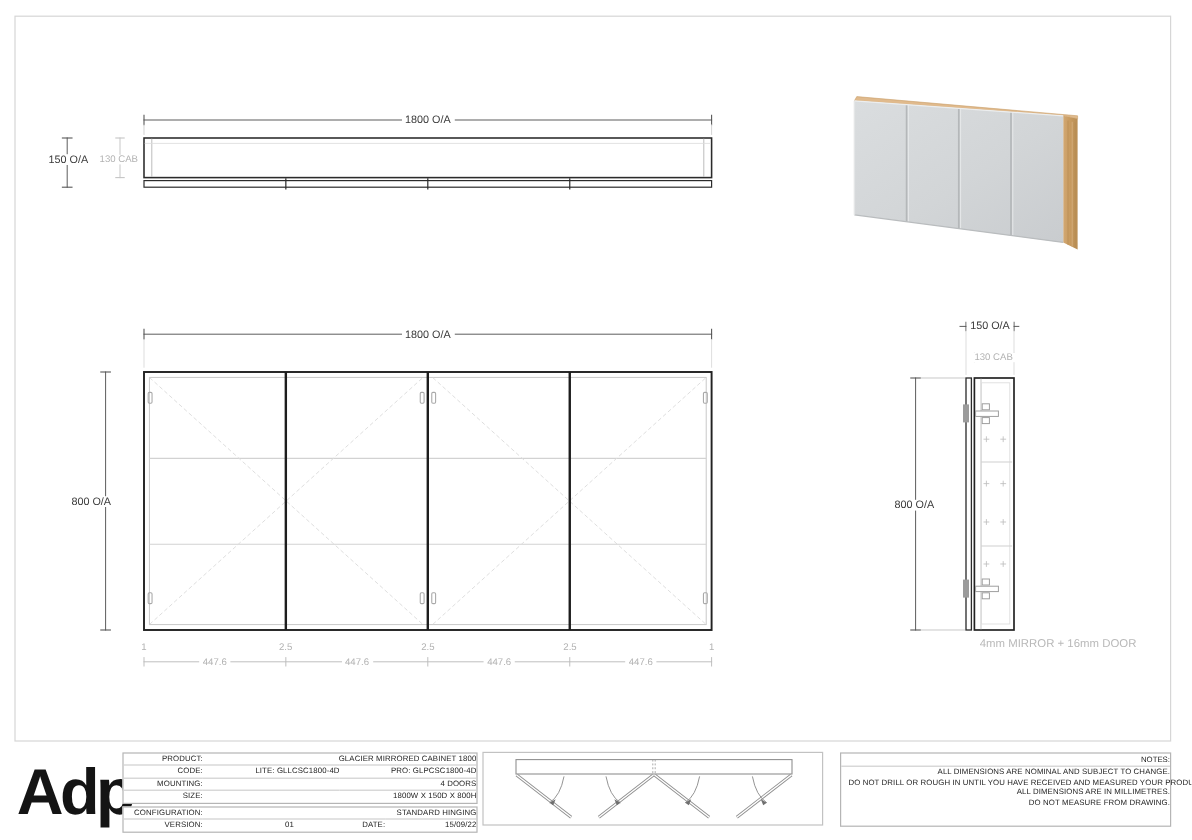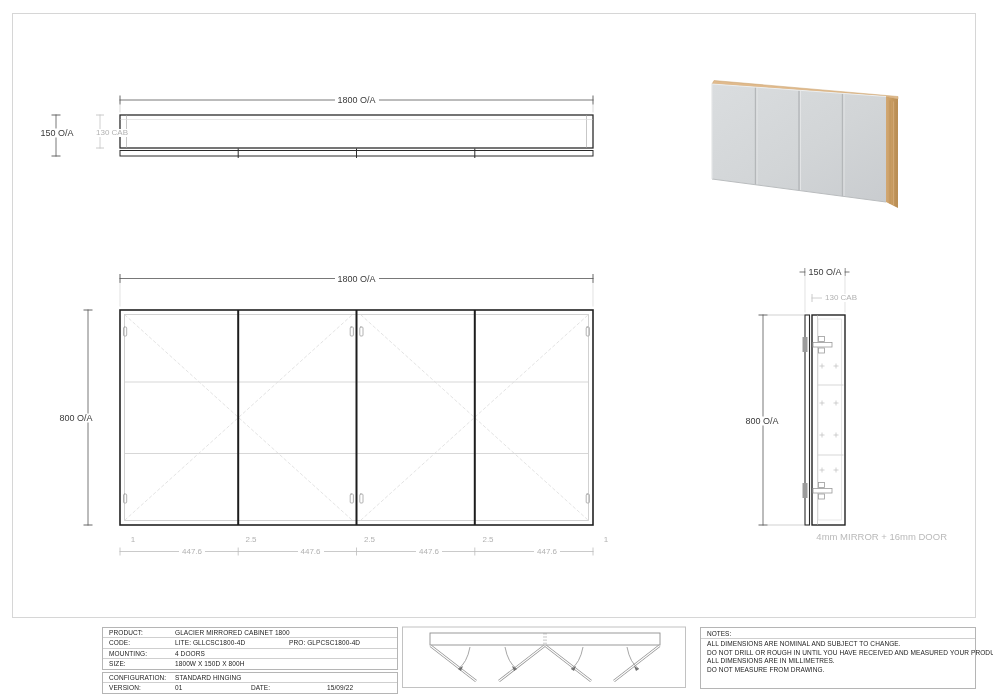--- a/index.html
+++ b/index.html
@@ -1,27 +1,27 @@
 <!DOCTYPE html>
 <html><head>
 <meta charset="utf-8">
 <style>
   * { margin:0; padding:0; box-sizing:border-box; }
   html,body { background:#fff; }
   .page {
     position:relative; width:993px; height:700px; background:#fff;
-    font-family:"Liberation Sans", sans-serif; overflow:hidden;
+    font-family:"Liberation Sans", sans-serif; overflow:hidden;text-align:right;
   }
   svg.linework { position:absolute; left:0; top:0; }
   .lbl {
     position:absolute; transform:translate(-50%,-50%);
     font-size:9px; color:#3a3a3a; background:#fff; padding:0 3px;
     white-space:nowrap; line-height:1;
   }
-  .lbl.gray { color:#b2b2b2; font-size:8px;margin-left:13px; }
+  .lbl.gray { color:#b2b2b2; font-size:8px; }
   .lbl.nobg { background:transparent; padding:0; }
   .caption-gray {
     position:absolute; font-size:9.5px; color:#b9b9b9; white-space:nowrap;
   }
   
   .logo {
     position:absolute; left:14px; top:630px; width:88px; height:62px;
     font-size:54px; font-weight:700; letter-spacing:-3px; color:#141414;
     line-height:60px;
   }
@@ -251,20 +251,21 @@
   <span class="lbl gray" style="left:416px; top:551.5px;">447.6</span>
   <span class="lbl gray nobg" style="left:475px; top:540px;">2.5</span>
   <span class="lbl gray" style="left:534px; top:551.5px;">447.6</span>
   <span class="lbl gray nobg" style="left:593px; top:540px;">1</span>
 
   <span class="lbl" style="left:825px; top:272px;">150 O/A</span>
   <span class="lbl gray" style="left:828px; top:298px;">130 CAB</span>
   <span class="lbl" style="left:762px; top:421px;">800 O/A</span>
   <span class="caption-gray" style="right:46px; top:531px;margin-left:26px;">4mm MIRROR + 16mm DOOR</span>
 
+  <div class="logo">Adp</div>
 
   <div class="tb-box" style="left:102px; top:626.5px; width:296px; height:43px;">
     <table class="tb-table">
       <tbody>
           <tr>
         <td style="width:66px">PRODUCT:</td>
         <td colspan="2">GLACIER MIRRORED CABINET 1800</td>
       </tr>
       <tr>
         <td>CODE:</td>

